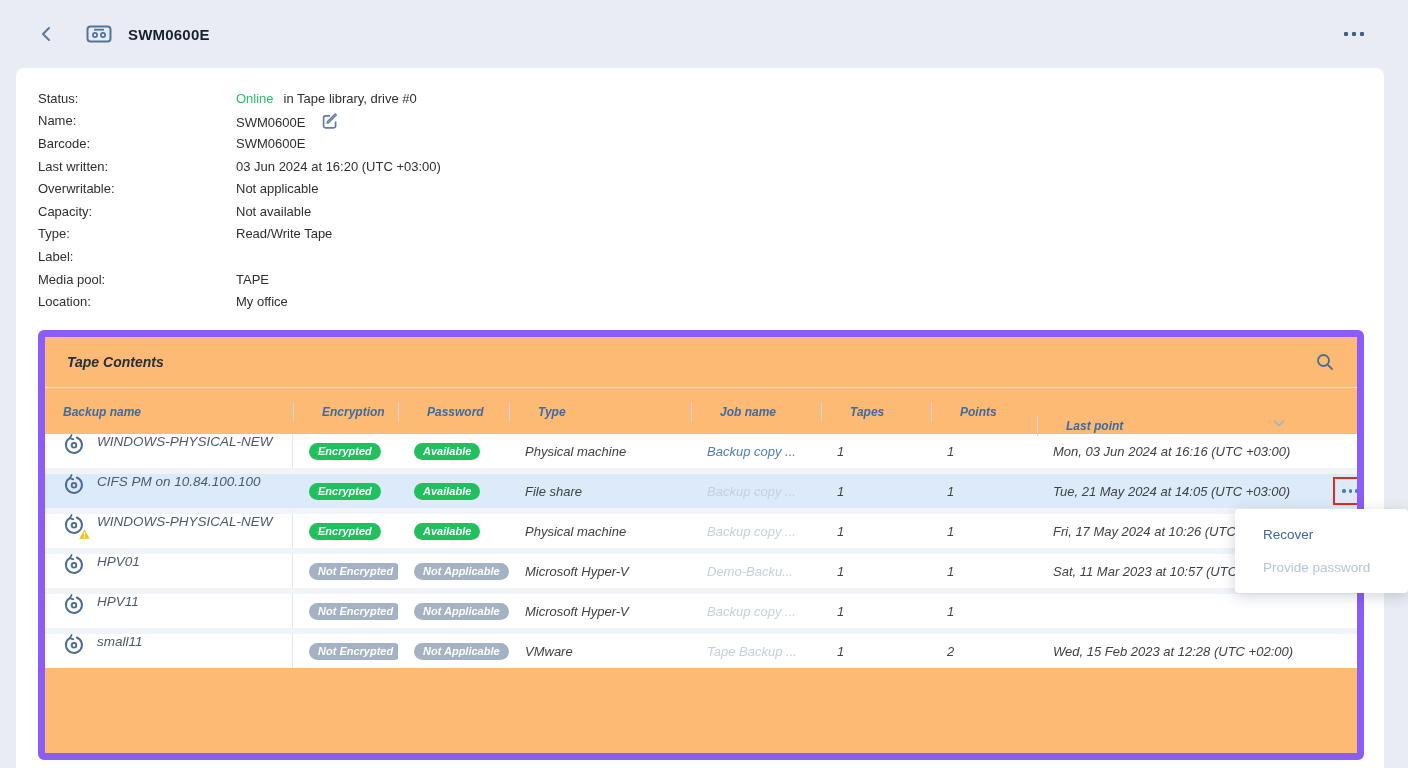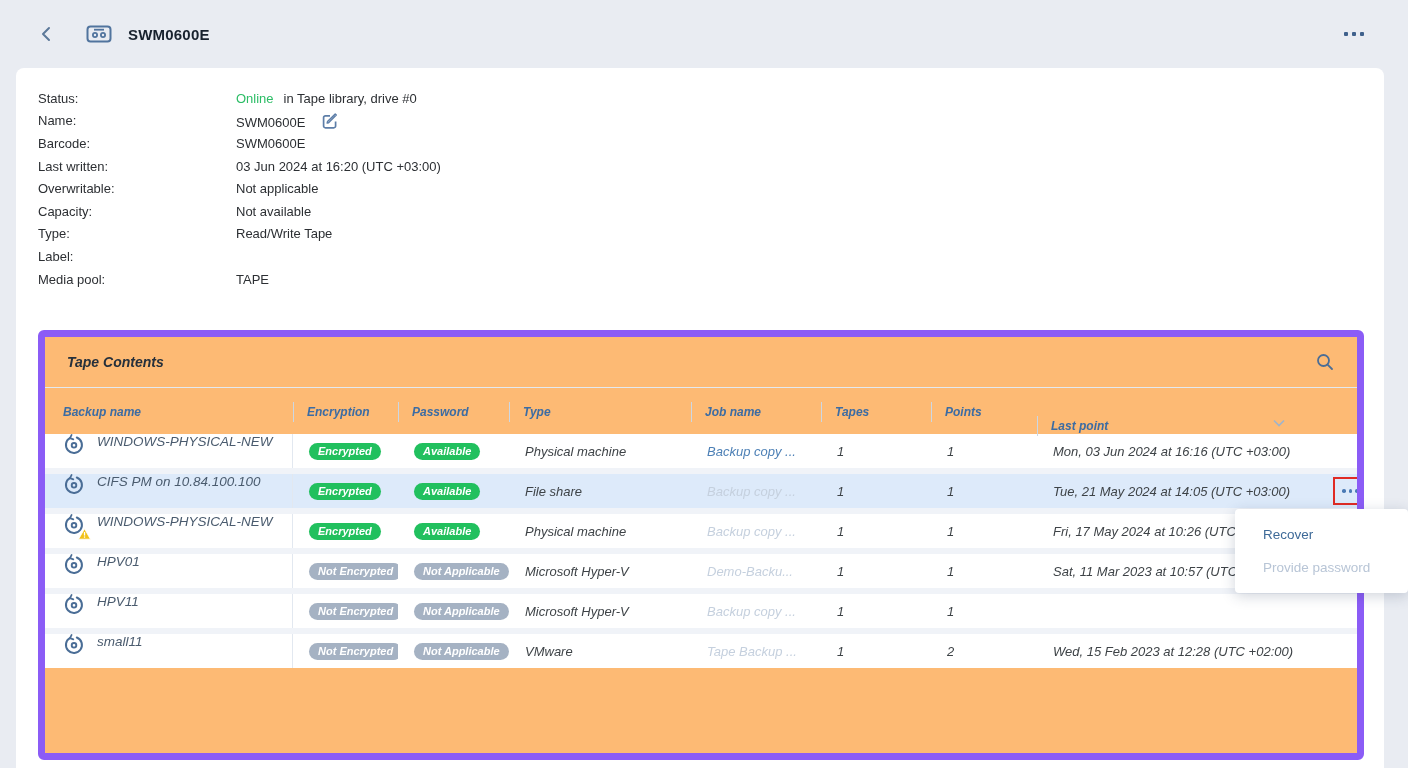--- a/index.html
+++ b/index.html
@@ -26,21 +26,21 @@
   .edit-btn { display:flex; align-items:center; margin-left:6px; cursor:pointer; }
 
   
   .tbox { position:absolute; left:22px; right:20px; top:262px; bottom:8px; border:7px solid #8b5cf6; border-radius:6px; background:#fdba74; overflow:hidden;font-style:italic; }
   .tbox-head { height:51px; display:flex; align-items:center; padding:0 22px; border-bottom:1px solid #e3e9f0; }
   .tbox-title { font-size:14px; font-weight:bold; color:#26303b; }
   .search-btn { margin-left:auto; cursor:pointer; display:flex; }
 
   .grid { display:grid; grid-template-columns:248px 105px 111px 182px 130px 110px 106px 296px 37px; align-items:center; }
   .thead { height:46px; font-size:12px; font-weight:bold; color:#3c6ca3; }
-  .thead > div { padding-left:13px; height:20px; line-height:20px; }
+  .thead > div { padding-left:28px; height:20px; line-height:20px; }
   .thead > div:first-child { padding-left:18px; }
   .thead > div + div { border-left:1px solid #ccd7e3; }
   .thead .no-sep { border-left:none; }
   .th-last { position:relative;margin-top:28px; }
   .sort-chevron { position:absolute; right:48px; top:3px; }
 
   .rows { }
   .trow { height:34px; background:#fff; font-size:13px; color:#3e4347; }
   .trow + .rgap { }
   .rgap { height:6px; background:#f0f3f8; }
@@ -167,20 +167,27 @@
     </div>
 
     <div class="d-row">
       <div class="d-label">Media pool:</div>
       <div class="d-value">
         <span>TAPE</span>
 
       </div>
     </div>
 
+    <div class="d-row">
+      <div class="d-label">Location:</div>
+      <div class="d-value">
+        <span>My office</span>
+
+      </div>
+    </div>
   </div>
 
   <div class="tbox">
     <div class="tbox-head">
       <div class="tbox-title">Tape Contents</div>
       <div class="search-btn">
         <svg width="20" height="20" viewBox="0 0 20 20">
           <circle cx="8.5" cy="8.5" r="5.5" fill="none" stroke="#4a6d96" stroke-width="1.8"></circle>
           <line x1="12.8" y1="12.8" x2="17" y2="17" stroke="#4a6d96" stroke-width="1.8" stroke-linecap="round"></line>
         </svg>

